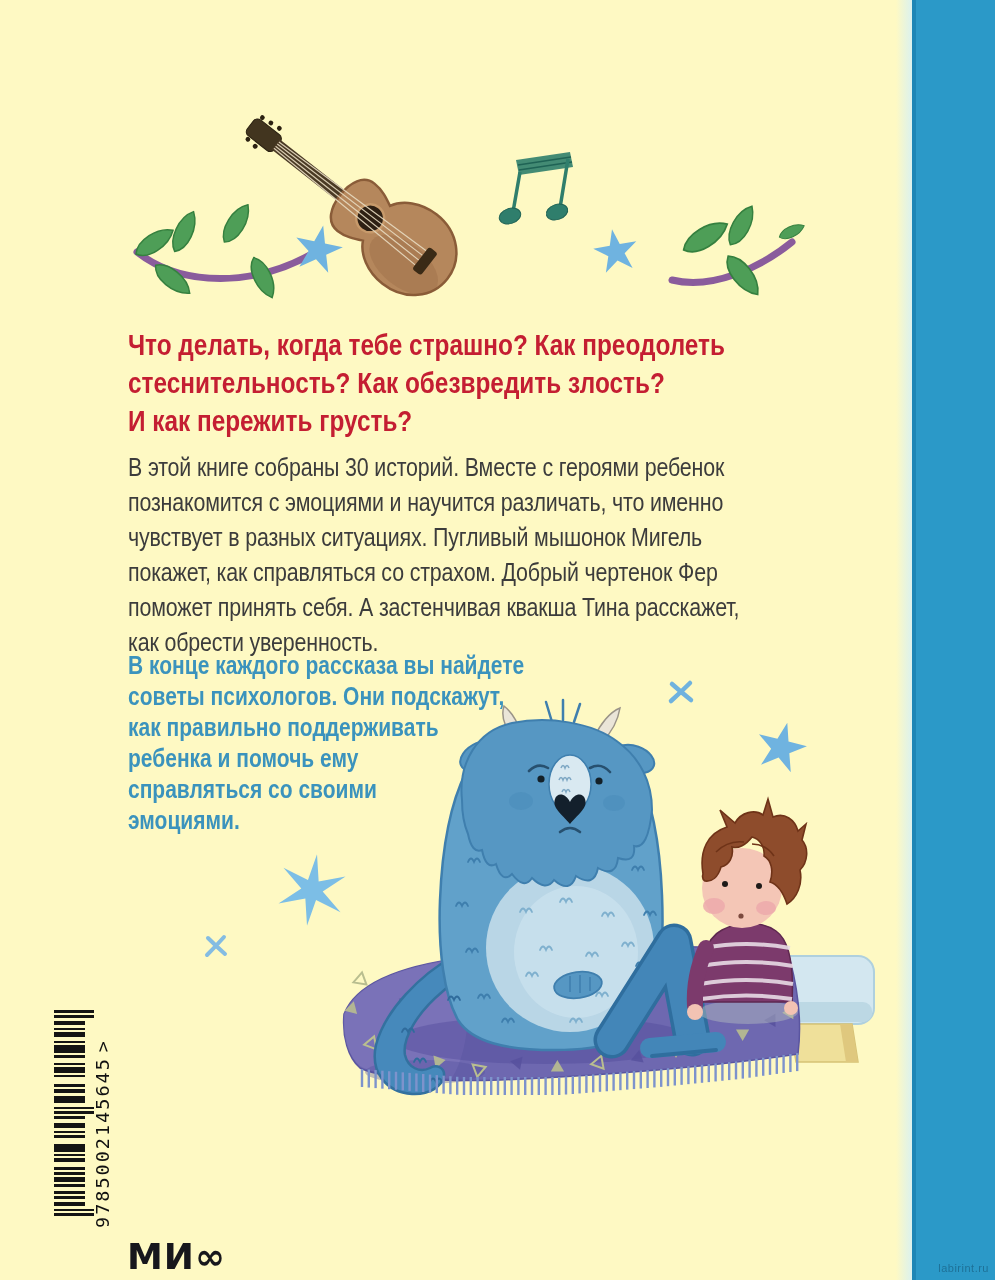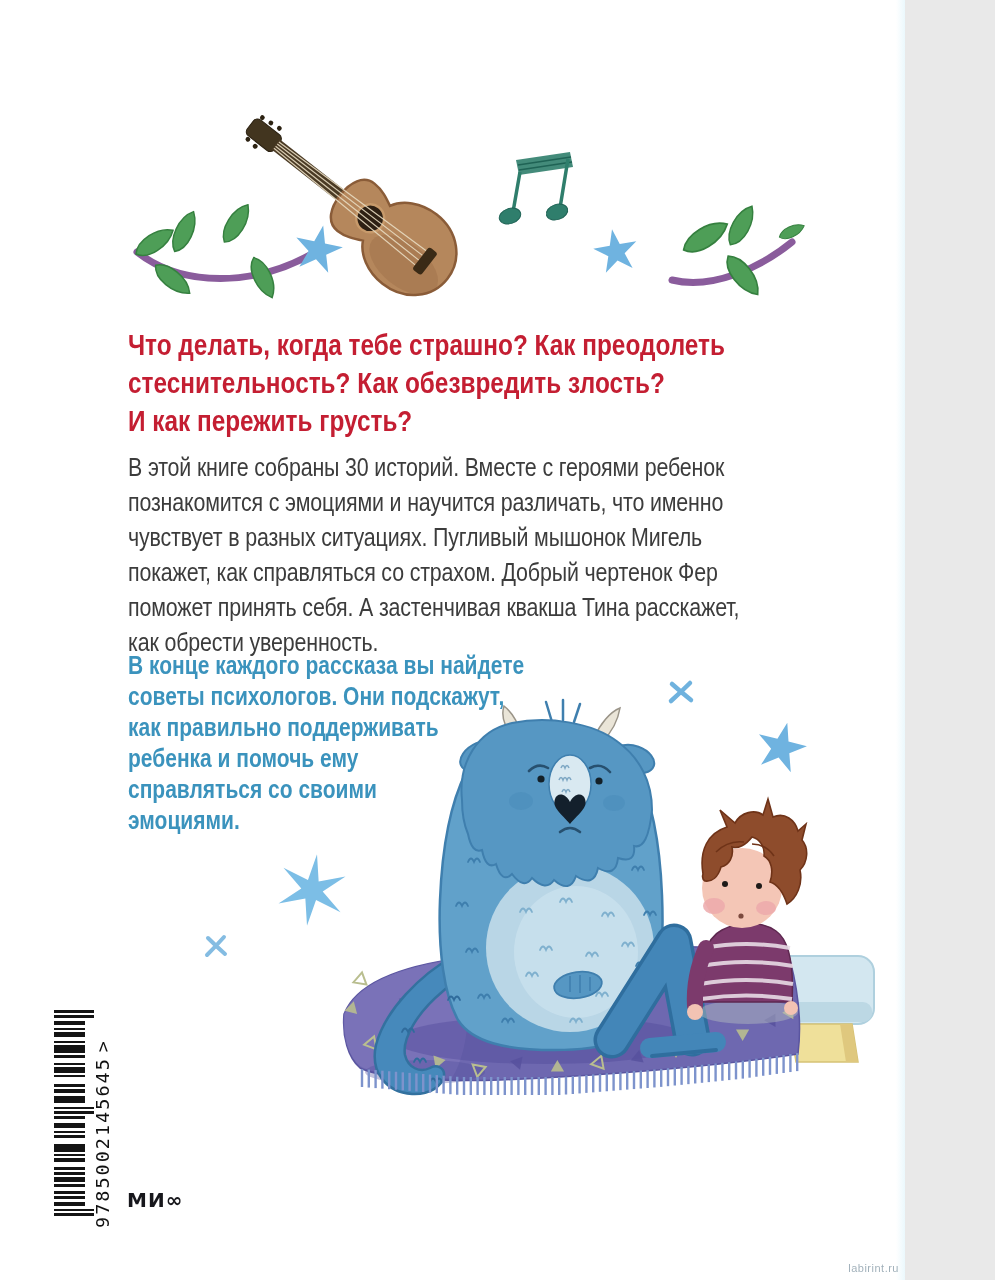--- a/index.html
+++ b/index.html
@@ -1,35 +1,35 @@
 <!DOCTYPE html>
 <html><head>
 <meta charset="utf-8">
 <style>
   html,body{margin:0;padding:0;background:#e9e9e9;}
-  #page{position:relative;width:905px;height:1280px;background:#ffffff;overflow:hidden;
+  #page{position:relative;width:995px;height:1280px;background:#fef9c3;overflow:hidden;
         font-family:"Liberation Sans",sans-serif;}
   .abs{position:absolute;}
   #stripe{left:912px;top:0;width:83px;height:1280px;background:#2b99c8;
           border-left:4px solid #1d86b6;box-sizing:border-box;}
   #stripe-soft{left:896px;top:0;width:16px;height:1280px;
           background:linear-gradient(to right,rgba(210,240,250,0),rgba(210,240,250,.8));}
   .textblock{white-space:pre-line;transform:scaleX(.84);transform-origin:0 0;width:920px;}
   #headline{left:128px;top:326px;font-size:29px;line-height:38px;font-weight:700;color:#c41e32;}
   #description{left:128px;top:450px;font-size:25.5px;line-height:35px;font-weight:400;color:#3c3c3c;letter-spacing:-.2px;}
   #advice{left:128px;top:650px;font-size:25px;line-height:31px;font-weight:700;color:#3b93bd;}
   #barcode{left:54px;top:1006px;width:64px;height:224px;}
   #barcode-bars{position:absolute;left:0;top:4px;width:42px;}
   #barcode-bars div{background:#141414;}
   #barcode-digits{position:absolute;left:38px;top:222px;width:218px;height:24px;
       transform:rotate(-90deg);transform-origin:0 0;
       font-family:"DejaVu Sans Mono",monospace;font-size:18.5px;letter-spacing:2px;color:#111;}
   #barcode-digits .arrow{margin-left:5px;letter-spacing:0;}
-  #publisher-logo{left:127px;top:1188px;font-family:"DejaVu Sans",sans-serif;
-      font-size:20px;font-weight:600;color:#17171c;letter-spacing:1px;}
+  #publisher-logo{left:127px;top:1236px;font-family:"DejaVu Sans",sans-serif;
+      font-size:36px;font-weight:600;color:#17171c;letter-spacing:1px;}
   #watermark{right:6px;bottom:6px;font-size:11px;color:rgba(10,50,75,.40);
       filter:blur(.6px);letter-spacing:.5px;margin-top:28px;}
   svg{display:block;}
 </style>
 </head>
 <body>
 
 <div id="page">
 
   <div id="stripe-soft" class="abs"></div>

